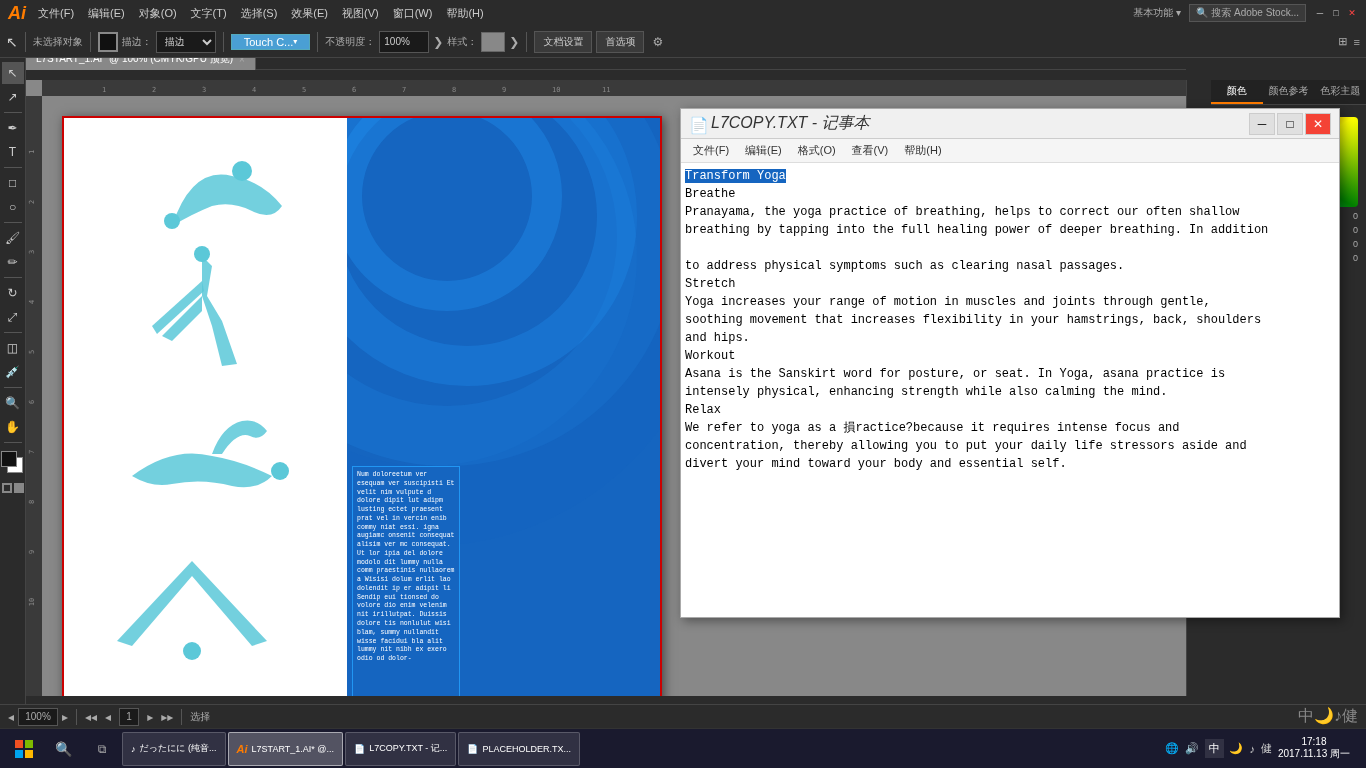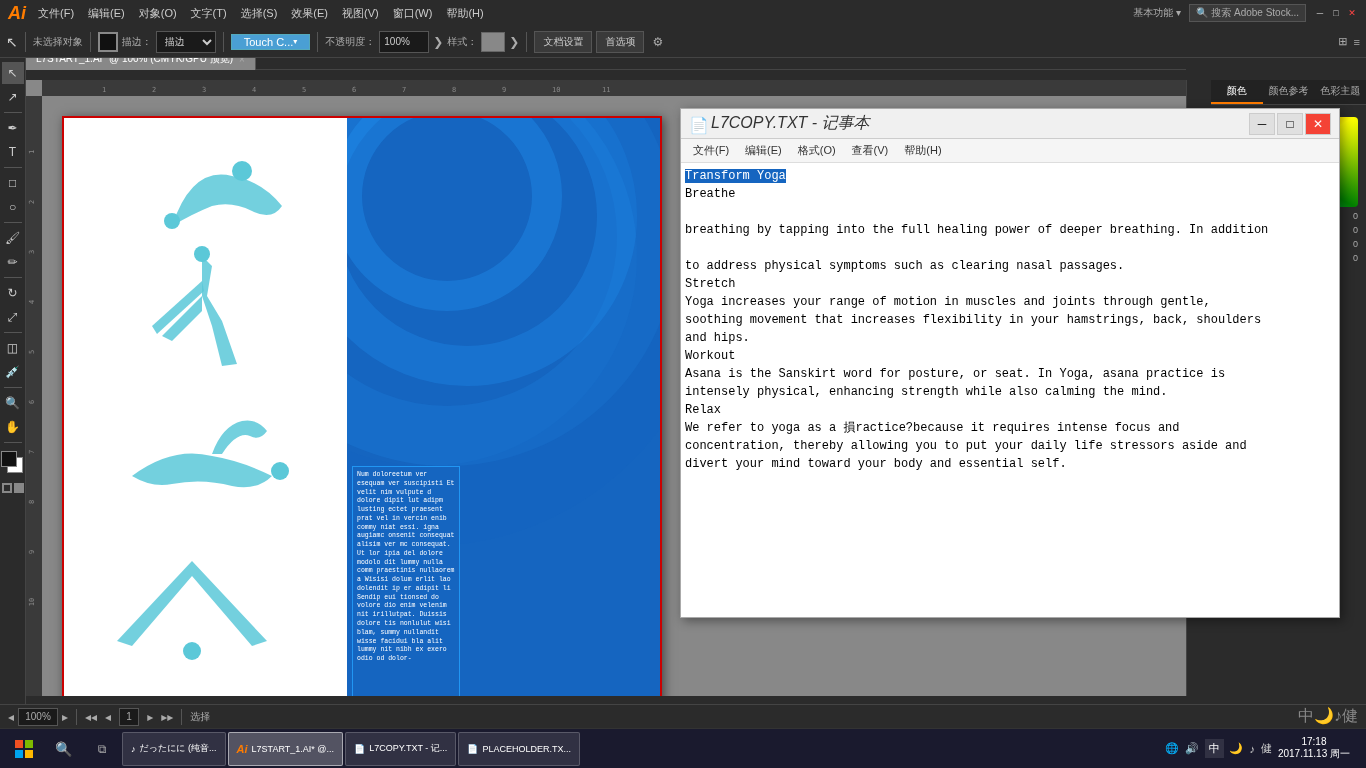--- a/index.html
+++ b/index.html
@@ -396,21 +396,21 @@
   <div id="notepad-menubar">
     <span class="np-menu-item">文件(F)</span>
     <span class="np-menu-item">编辑(E)</span>
     <span class="np-menu-item">格式(O)</span>
     <span class="np-menu-item">查看(V)</span>
     <span class="np-menu-item">帮助(H)</span>
   </div>
   <div id="notepad-content">
     <span class="np-selected">Transform Yoga</span><br>
     <span>Breathe</span><br>
-    <br>
+    <span>Pranayama, the yoga practice of breathing, helps to correct our often shallow</span><br>
     <span>breathing by tapping into the full healing power of deeper breathing. In addition</span><br>
     <br>
     <span>to address physical symptoms such as clearing nasal passages.</span><br>
     <span>Stretch</span><br>
     <span>Yoga increases your range of motion in muscles and joints through gentle,</span><br>
     <span>soothing movement that increases flexibility in your hamstrings, back, shoulders</span><br>
     <span>and hips.</span><br>
     <span>Workout</span><br>
     <span>Asana is the Sanskirt word for posture, or seat. In Yoga, asana practice is</span><br>
     <span>intensely physical, enhancing strength while also calming the mind.</span><br>

